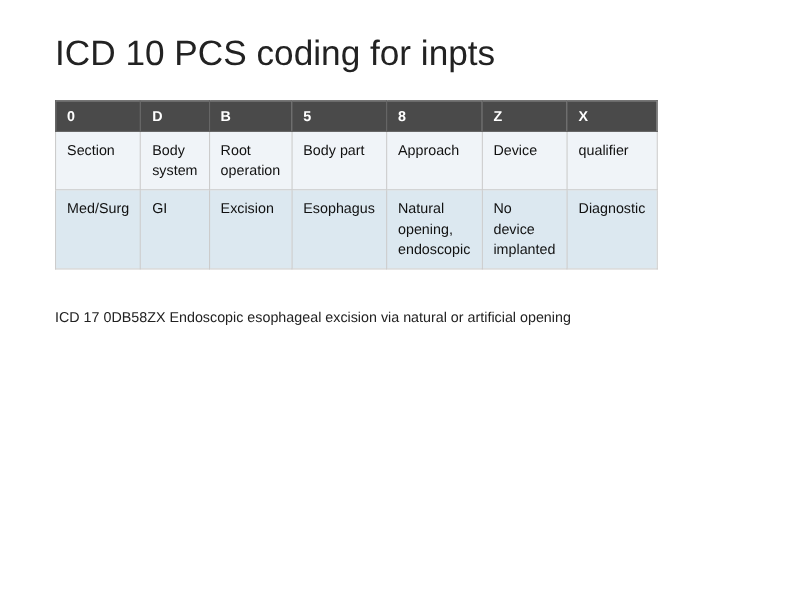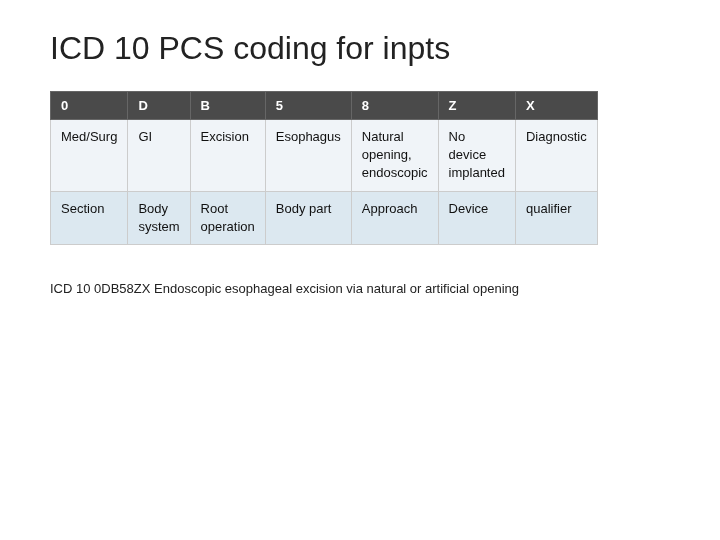--- a/index.html
+++ b/index.html
@@ -68,37 +68,37 @@
         <th>D</th>
         <th>B</th>
         <th>5</th>
         <th>8</th>
         <th>Z</th>
         <th>X</th>
       </tr>
     </thead>
     <tbody>
       <tr>
+        <td>Section</td>
+        <td>Body system</td>
+        <td>Root operation</td>
+        <td>Body part</td>
+        <td>Approach</td>
+        <td>Device</td>
+        <td>qualifier</td>
+      </tr>
+      <tr>
         <td>Med/Surg</td>
         <td>GI</td>
         <td>Excision</td>
         <td>Esophagus</td>
         <td>Natural opening, endoscopic</td>
         <td>No device implanted</td>
         <td>Diagnostic</td>
       </tr>
-      <tr>
-        <td>Section</td>
-        <td>Body system</td>
-        <td>Root operation</td>
-        <td>Body part</td>
-        <td>Approach</td>
-        <td>Device</td>
-        <td>qualifier</td>
-      </tr>
     </tbody>
   </table>
 
   <div class="footer-text">
-    <div>ICD 10 0DB58ZX  Endoscopic esophageal excision via natural or artificial opening</div>
+    <div>ICD 17 0DB58ZX  Endoscopic esophageal excision via natural or artificial opening</div>
   </div>
 
 </div>
 
 </body></html>

